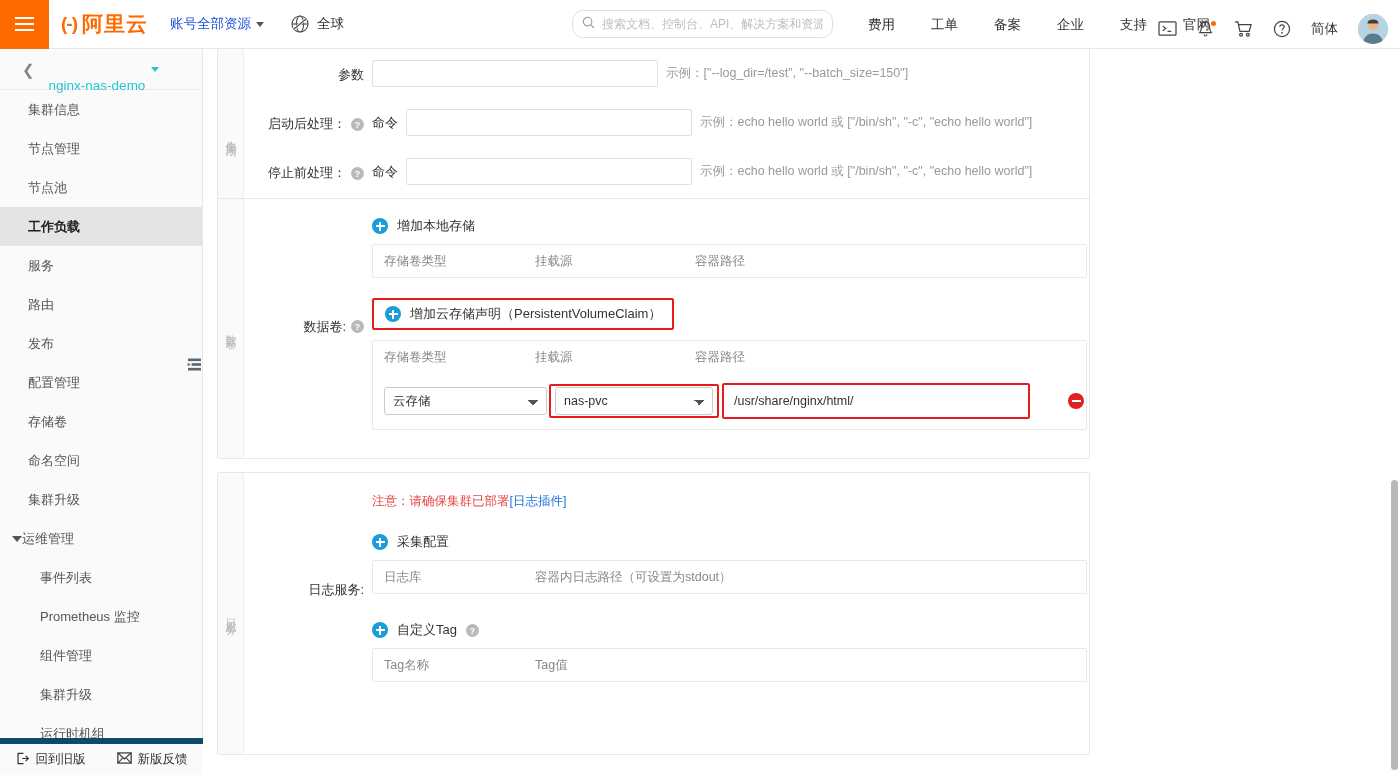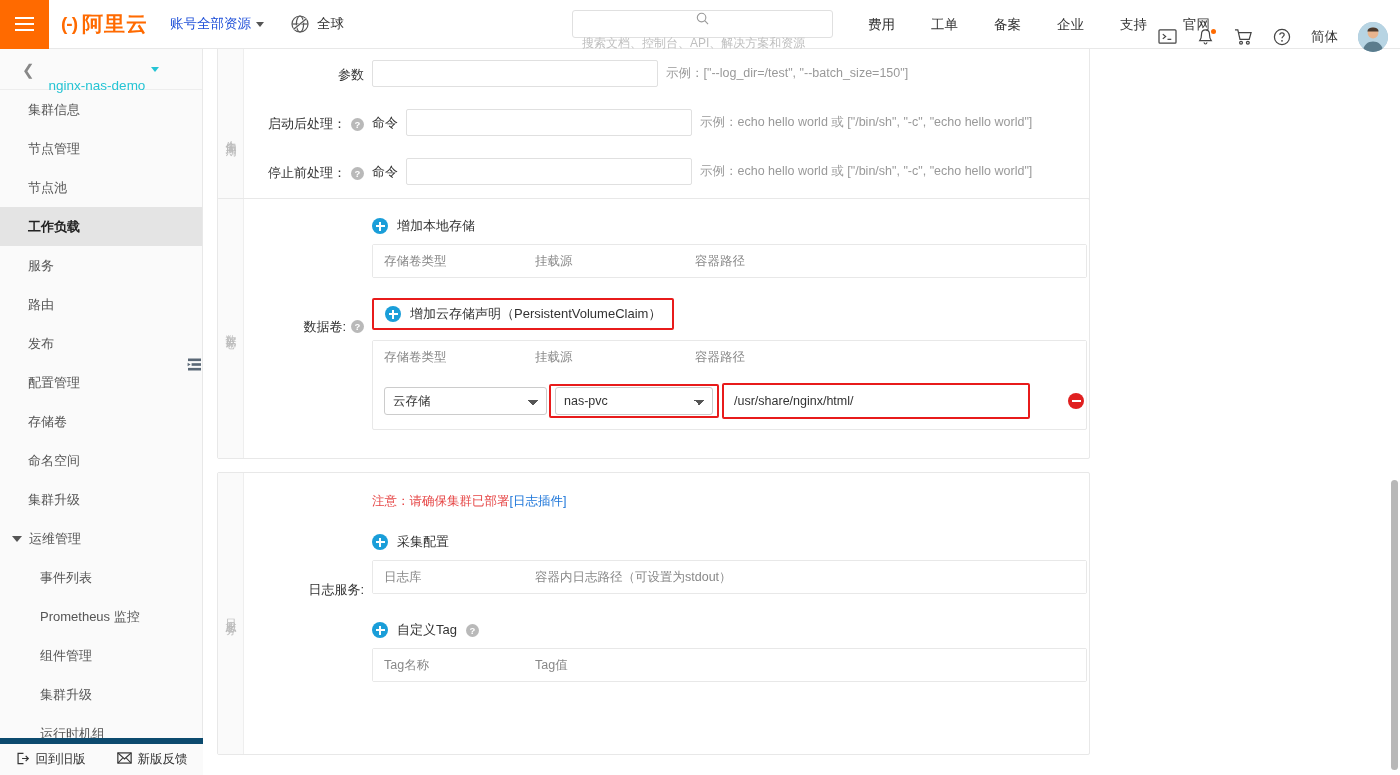--- a/index.html
+++ b/index.html
@@ -38,36 +38,36 @@
     width: 0; height: 0; border-left: 4px solid transparent;
     border-right: 4px solid transparent; border-top: 5px solid #555;
   }
   .globe-box { display: flex; align-items: center; gap: 7px; margin-left: 26px; cursor: pointer; }
   .globe-ic { width: 20px; height: 20px; }
   .globe-lbl { font-size: 13.5px; color: #333; }
 
   .searchbox {
     position: absolute; left: 572px; top: 10px;
     width: 261px; height: 28px;
-    border: 1px solid #e0e0e0; border-radius: 3px; background: #fff;
-    display: flex; align-items: center; padding: 0 9px; gap: 7px; flex-direction: column;
+    border: 1px solid #e0e0e0; border-radius: 11px; background: #fff;
+    display: flex; align-items: center; padding: 0 9px; gap: 7px;
   }
   .searchbox input {
     border: none; outline: none; font-size: 12px; color: #555;
     width: 100%; background: transparent;
     font-family: "Liberation Sans", sans-serif;
   }
   .searchbox input::placeholder { color: #bfbfbf; }
 
   .topnav { position:absolute; left: 850px; top:0; height:49px; display:flex; align-items:center; }
   .topnav a {
     font-size: 13.5px; color: #333; text-decoration: none;
     margin: 0 18px; cursor: pointer; white-space: nowrap;
   }
-  .topicons { position: absolute; right: 12px; top: 12px; height: 49px; display: flex; align-items: center; }
+  .topicons { position: absolute; right: 12px; top: 4px; height: 49px; display: flex; align-items: center; }
   .topicons > div { margin-left: 20px; cursor: pointer; display:flex; align-items:center; position: relative; }
   .lang-lbl { font-size: 13.5px; color: #333; }
   .notif-dot {
     position: absolute; top: 1px; right: -2px; width: 5px; height: 5px;
     border-radius: 50%; background: #ff6a00;
   }
   .avatar {
     width: 30px; height: 30px; border-radius: 50%;
     background: #a8c6d8; overflow: hidden; position: relative;
     margin-left: 20px; cursor: pointer;
@@ -91,21 +91,21 @@
   }
   .side-scroll {
     position: absolute; top: 41px; left: 0; right: 0; bottom: 37px;
     overflow: hidden;
   }
   .side-item {
     height: 39px; display: flex; align-items: center;
     padding-left: 28px; font-size: 13px; color: #555; cursor: pointer;
   }
   .side-item.active { background: #e4e4e4; color: #222; font-weight: bold; }
-  .side-item.group { padding-left: 10px; gap: 7px; }
+  .side-item.group { padding-left: 10px; gap: 0; }
   .side-item.sub { padding-left: 40px; }
   .tri-dn {
     width: 0; height: 0; border-left: 5px solid transparent;
     border-right: 5px solid transparent; border-top: 6px solid #555;
     margin-left: 2px;
   }
   .side-foot {
     position: absolute; bottom: 0; left: 0; width: 203px; height: 37px;
     border-top: 6px solid #0c4a6e; background: #fafafa;
     display: flex; align-items: center; justify-content: space-around;

